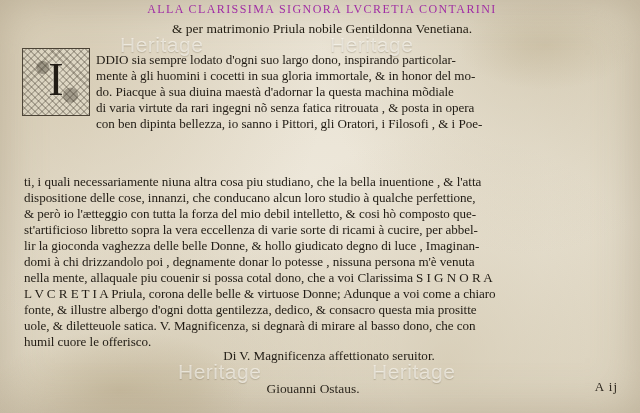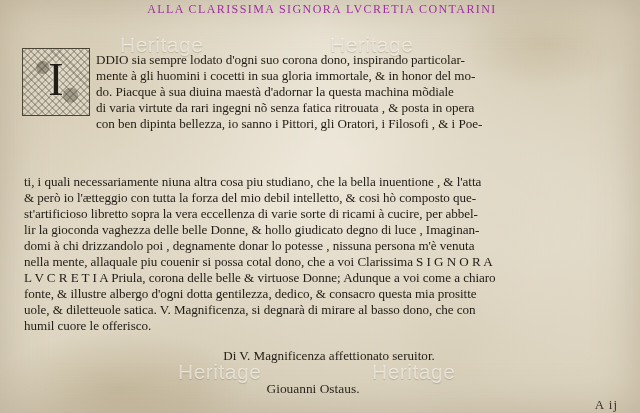--- a/index.html
+++ b/index.html
@@ -137,21 +137,21 @@
     position: absolute;
     left: 24px;
     top: 381px;
     width: 578px;
     text-align: center;
     font-size: 13.4px;
   }
   .catchword {
     position: absolute;
     right: 22px;
-    bottom: 0;
+    bottom: 18px;
     font-size: 13px;
     letter-spacing: 1px;
   }
 
   
   .wm {
     position: absolute;
     font-family: Liberation Sans, sans-serif;
     font-size: 21px;
     letter-spacing: 0.5px;
@@ -168,35 +168,37 @@
 </head>
 <body>
 
 <div class="paper"></div>
 <div class="stain-a"></div>
 <div class="stain-b"></div>
 
 <div class="page">
 
   <div class="title">ALLA CLARISSIMA SIGNORA LVCRETIA CONTARINI</div>
+  <div class="subtitle">&amp; per matrimonio Priula nobile Gentildonna Venetiana.</div>
 
   <div class="initial-block">
     <span class="letter">I</span>
   </div>
 
   <div class="body-col">
-    <span class="ln">DDIO sia sempre lodato d'ogni suo corona dono, inspirando particolar-</span>
+    <span class="ln">DDIO sia sempre lodato d'ogni suo largo dono, inspirando particolar-</span>
     <span class="ln">mente à gli huomini i cocetti in sua gloria immortale, &amp; in honor del mo-</span>
     <span class="ln">do. Piacque à sua diuina maestà d'adornar la questa machina mõdiale</span>
     <span class="ln">di varia virtute da rari ingegni nõ senza fatica ritrouata , &amp; posta in opera</span>
     <span class="ln">con ben dipinta bellezza, io sanno i Pittori, gli Oratori, i Filosofi , &amp; i Poe-</span>
   </div>
 
   <div class="body-col2">
     <span class="ln">ti, i quali necessariamente niuna altra cosa piu studiano, che la bella inuentione , &amp; l'atta</span>
+    <span class="ln">dispositione delle cose, innanzi, che conducano alcun loro studio à qualche perfettione,</span>
     <span class="ln">&amp; però io l'ætteggio con tutta la forza del mio debil intelletto, &amp; cosi hò composto que-</span>
     <span class="ln">st'artificioso libretto sopra la vera eccellenza di varie sorte di ricami à cucire, per abbel-</span>
     <span class="ln">lir la gioconda vaghezza delle belle Donne, &amp; hollo giudicato degno di luce , Imaginan-</span>
     <span class="ln">domi à chi drizzandolo poi , degnamente donar lo potesse , nissuna persona m'è venuta</span>
     <span class="ln">nella mente, allaquale piu couenir si possa cotal dono, che a voi Clarissima S I G N O R A</span>
     <span class="ln sc-line">L V C R E T I A  Priula, corona delle belle &amp; virtuose Donne; Adunque a voi come a chiaro</span>
     <span class="ln">fonte, &amp; illustre albergo d'ogni dotta gentilezza, dedico, &amp; consacro questa mia prositte</span>
     <span class="ln">uole, &amp; diletteuole satica. V. Magnificenza, si degnarà di mirare al basso dono, che con</span>
     <span class="ln">humil cuore le offerisco.</span>
   </div>

